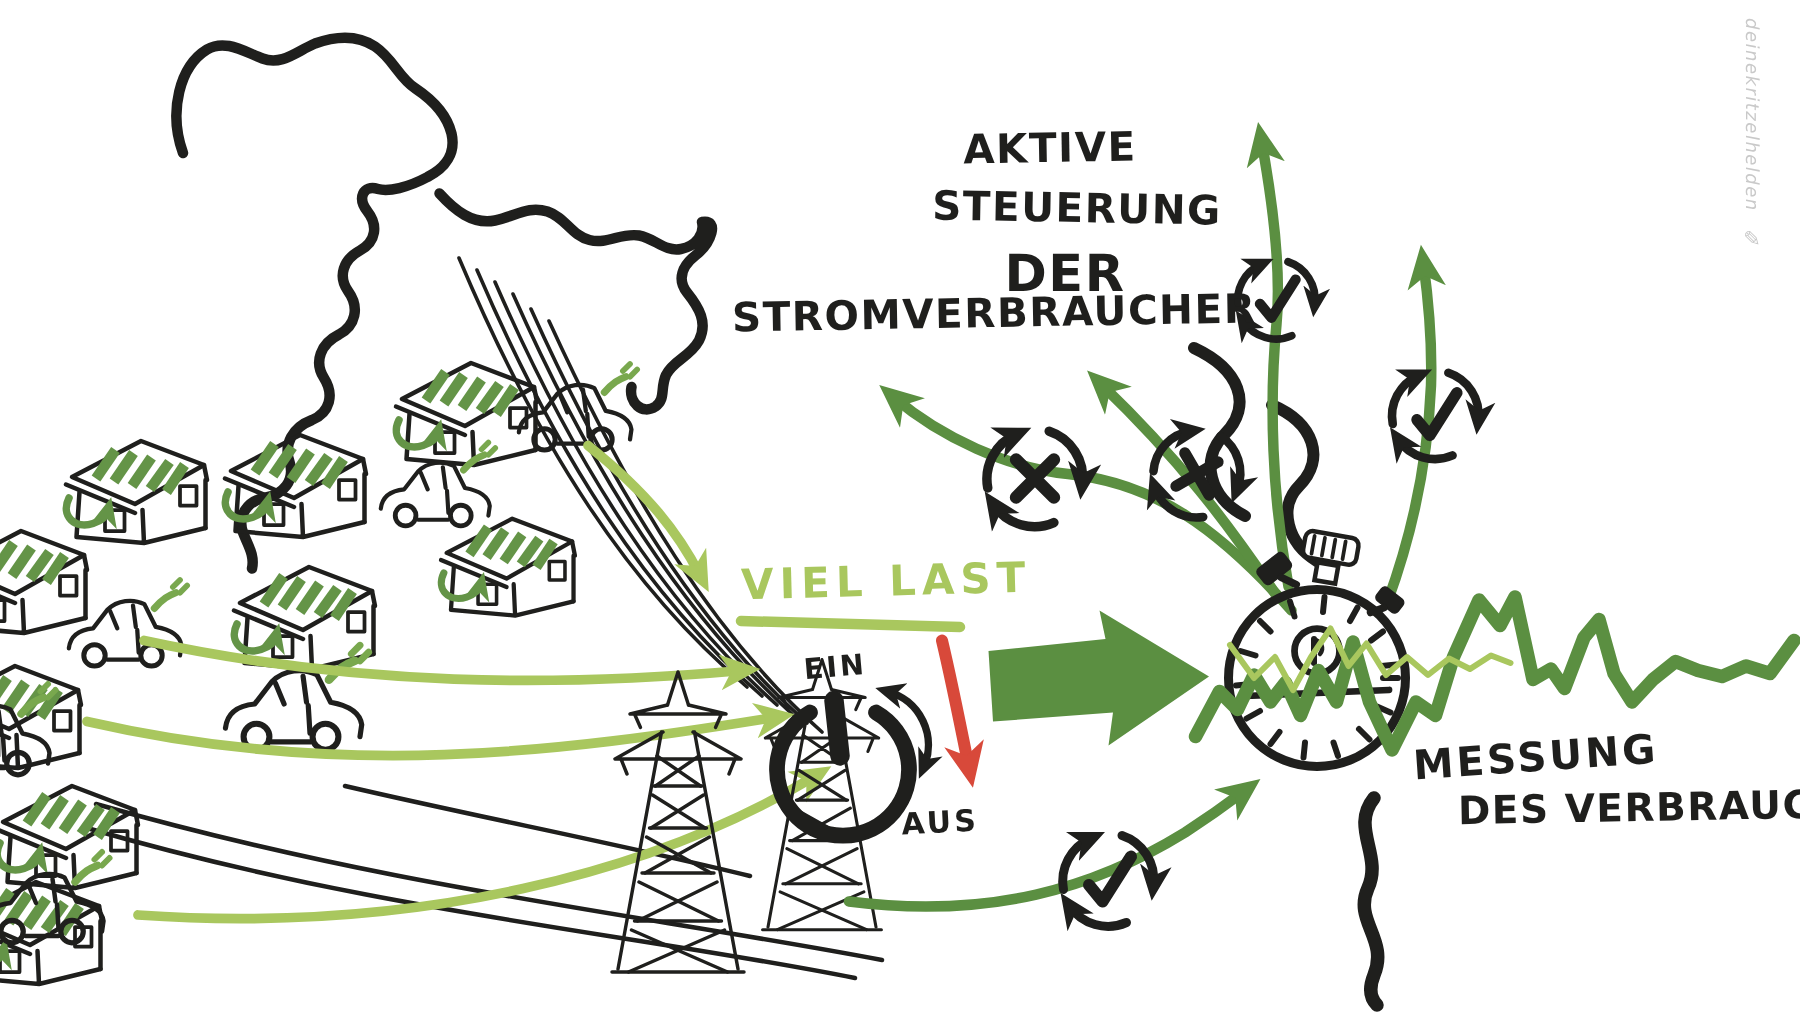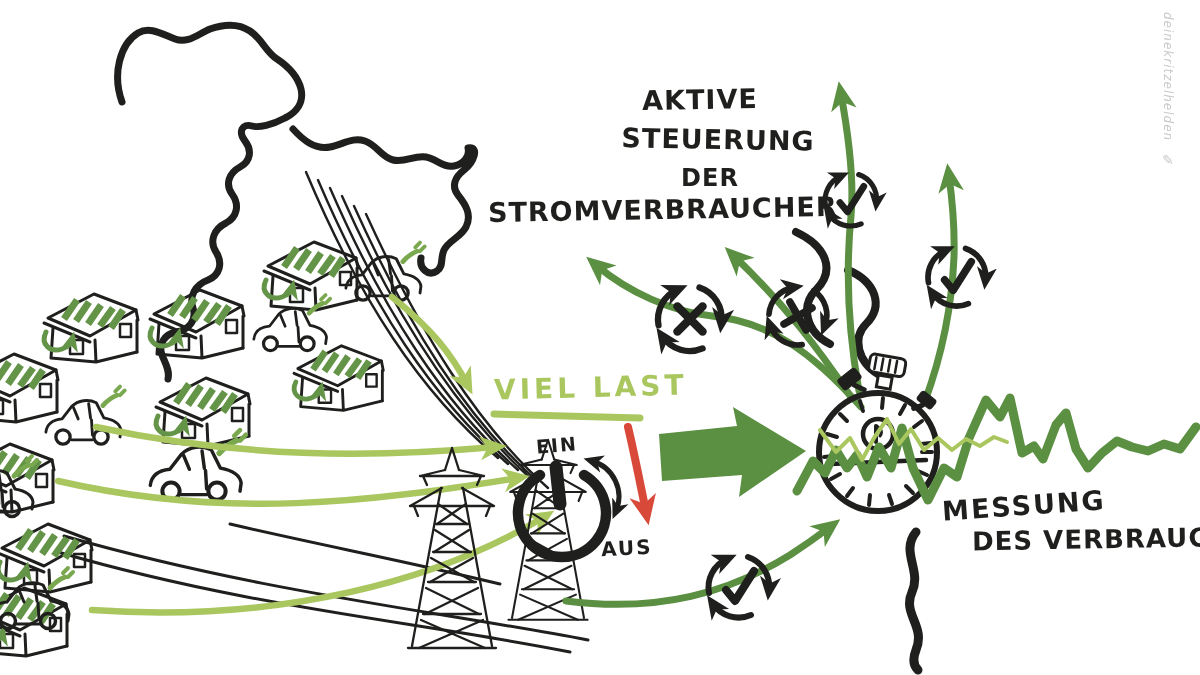--- a/index.html
+++ b/index.html
@@ -235,21 +235,21 @@
   <path d="M 797 491 L 813 461 L 825 473 L 836 450 L 847 468 L 857 455 L 867 477 L 879 447 L 891 468
            L 902 428 L 913 468 L 928 500 L 944 468 L 957 477 L 969 438 L 986 400 L 1000 417 L 1010 398
            L 1022 453 L 1034 446 L 1043 459 L 1056 425 L 1066 413 L 1076 449 L 1088 468 L 1102 453
            L 1117 441 L 1132 447 L 1148 451 L 1164 444 L 1180 449 L 1196 427" fill="none" stroke="#5b8f41" stroke-width="9" stroke-linecap="round" stroke-linejoin="round"></path>
   <path d="M 820 430 L 836 452 L 850 438 L 862 460 L 874 438 L 887 419 L 899 444 L 911 429 L 924 450
            L 938 438 L 952 450 L 966 439 L 980 446 L 994 437 L 1007 442" fill="none" stroke="#a9c75e" stroke-width="4" stroke-linecap="round" stroke-linejoin="round"></path>
 </svg>
 
 <div class="hand t-center" style="left:600px;top:86px;width:200px;font-size:27px;transform:rotate(-1deg);">AKTIVE</div>
 <div class="hand t-center" style="left:610px;top:126px;width:216px;font-size:27px;transform:rotate(1deg);">STEUERUNG</div>
-<div class="hand t-center" style="left:660px;top:166px;width:100px;font-size:24px;">DER</div>
+<div class="hand t-center" style="left:660px;top:166px;width:100px;font-size:34px;">DER</div>
 <div class="hand t-center" style="left:488px;top:196px;width:344px;font-size:27px;transform:rotate(-1deg);">STROMVERBRAUCHER</div>
 
 <div class="hand green-text" style="left:494px;top:374px;font-size:28px;letter-spacing:4px;transform:rotate(-1.5deg);">VIEL LAST</div>
 
 <div class="hand" style="left:536px;top:436px;font-size:19px;letter-spacing:2px;transform:rotate(-5deg);">EIN</div>
 <div class="hand" style="left:601px;top:538px;font-size:20px;letter-spacing:2px;transform:rotate(-3deg);">AUS</div>
 
 <div class="hand" style="left:942px;top:492px;font-size:27px;letter-spacing:2px;transform:rotate(-4deg);">MESSUNG</div>
 <div class="hand" style="left:972px;top:526px;font-size:26px;letter-spacing:1px;transform:rotate(-1deg);">DES VERBRAUCHS</div>
 

